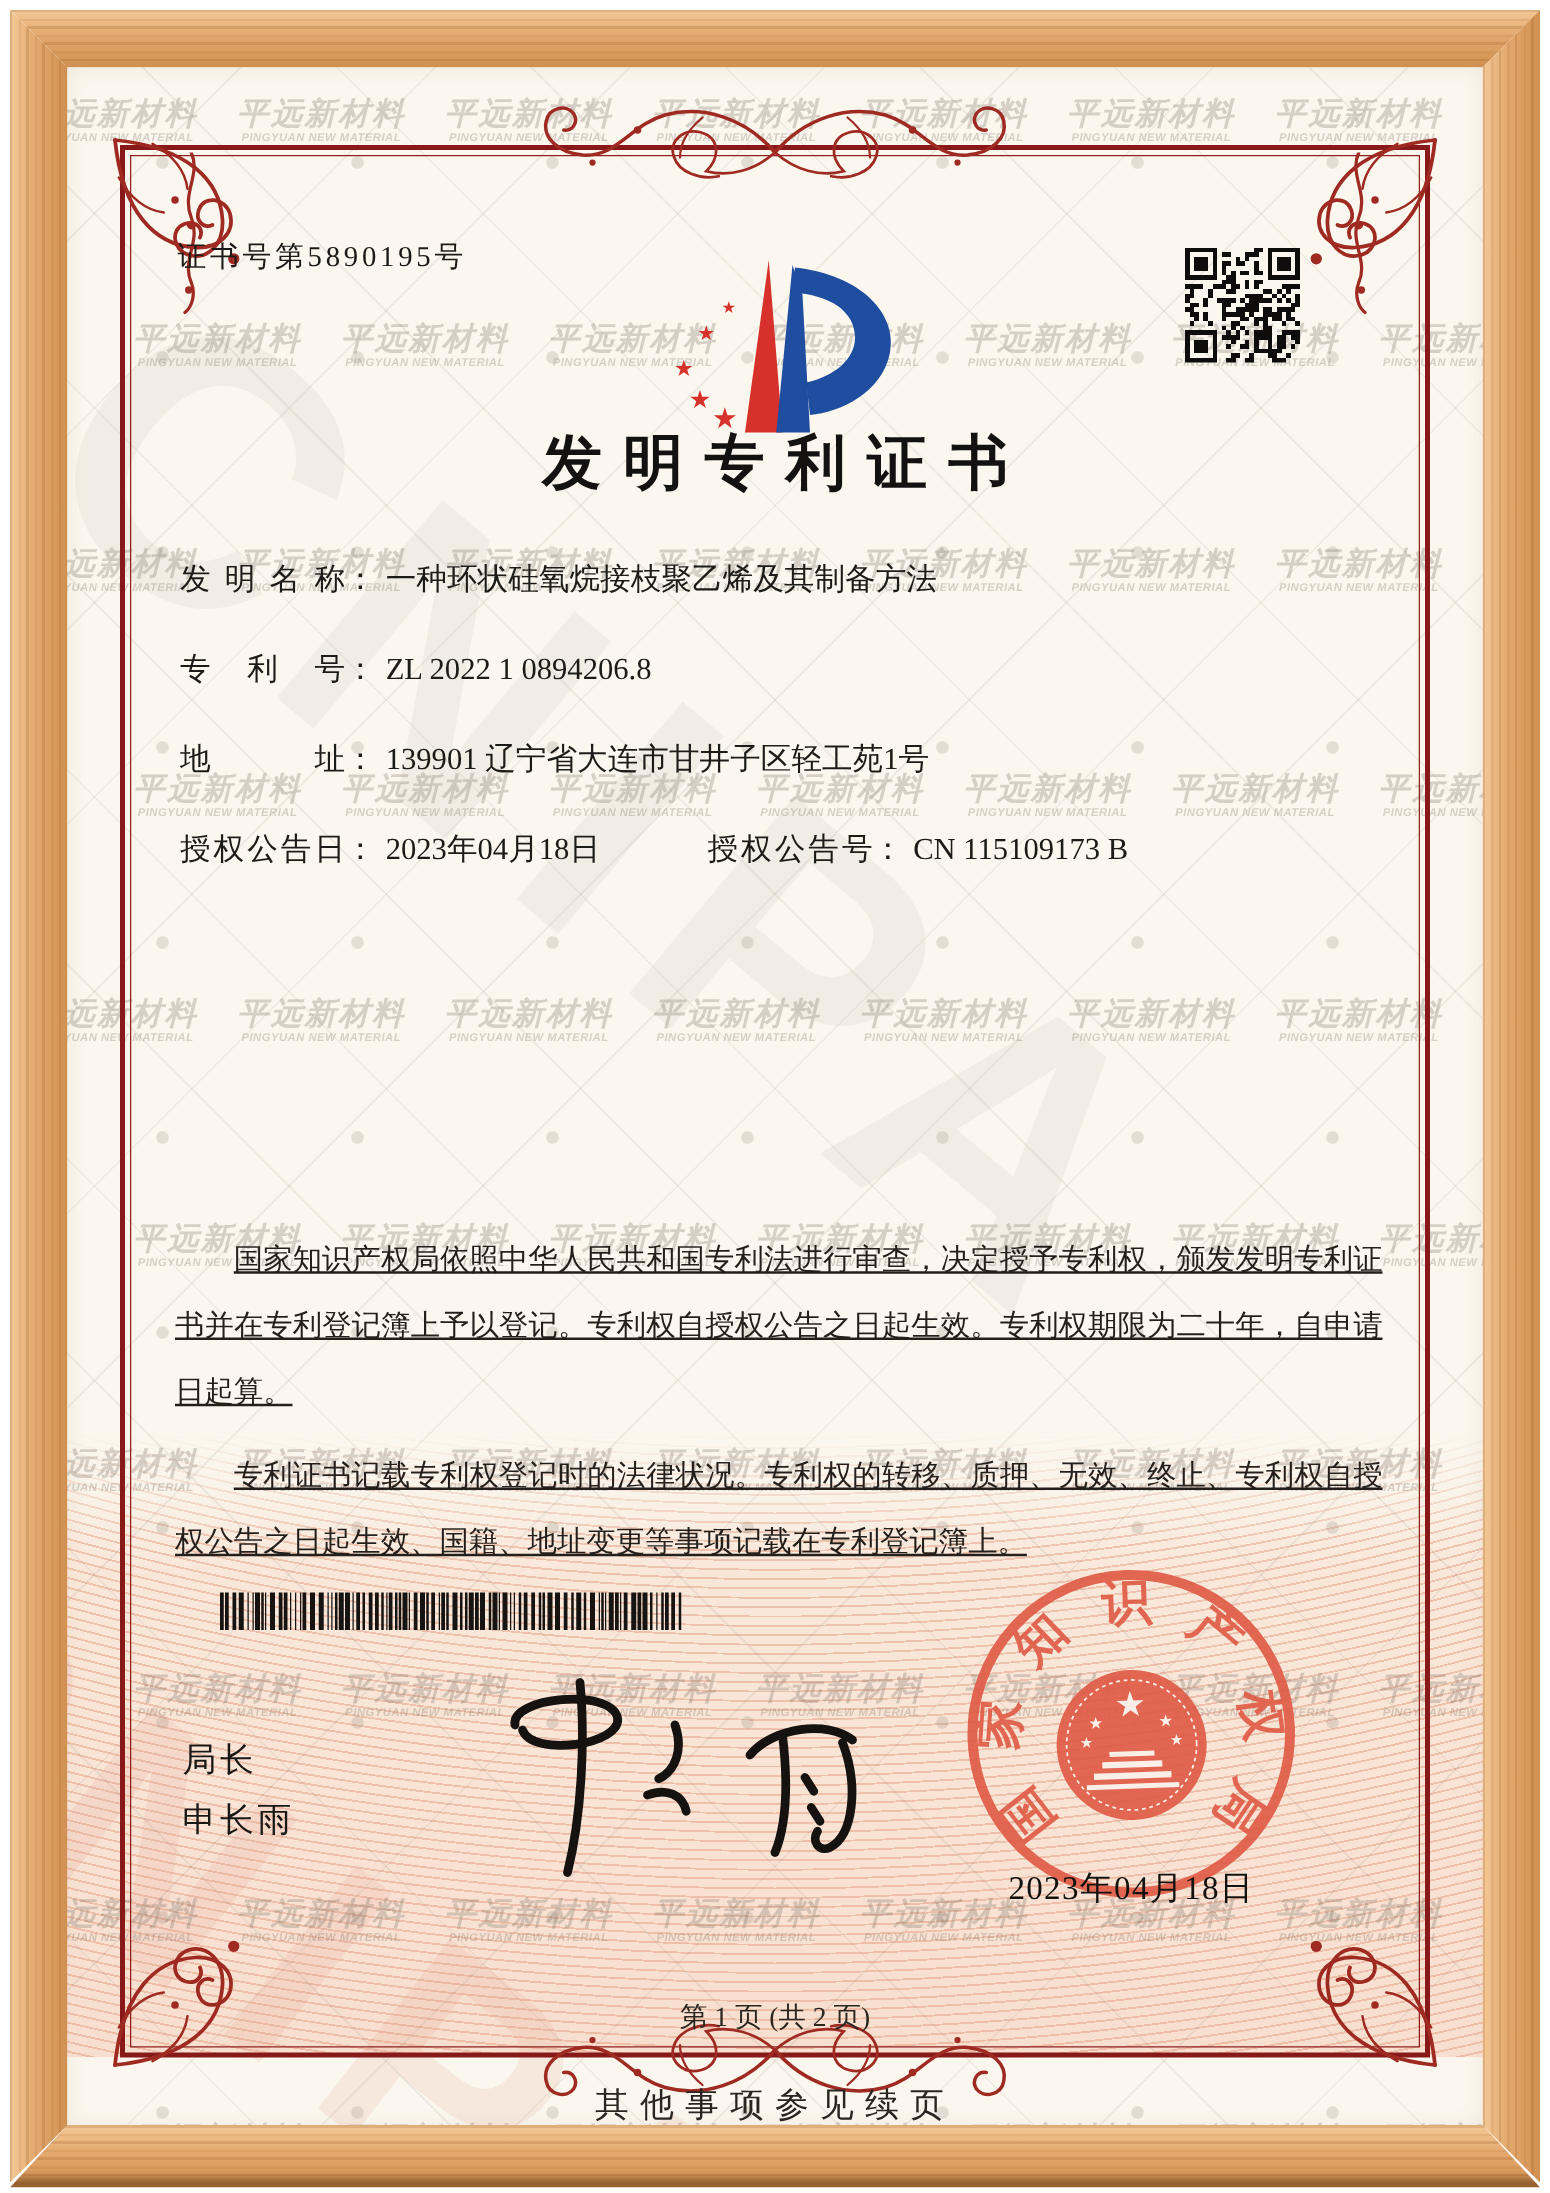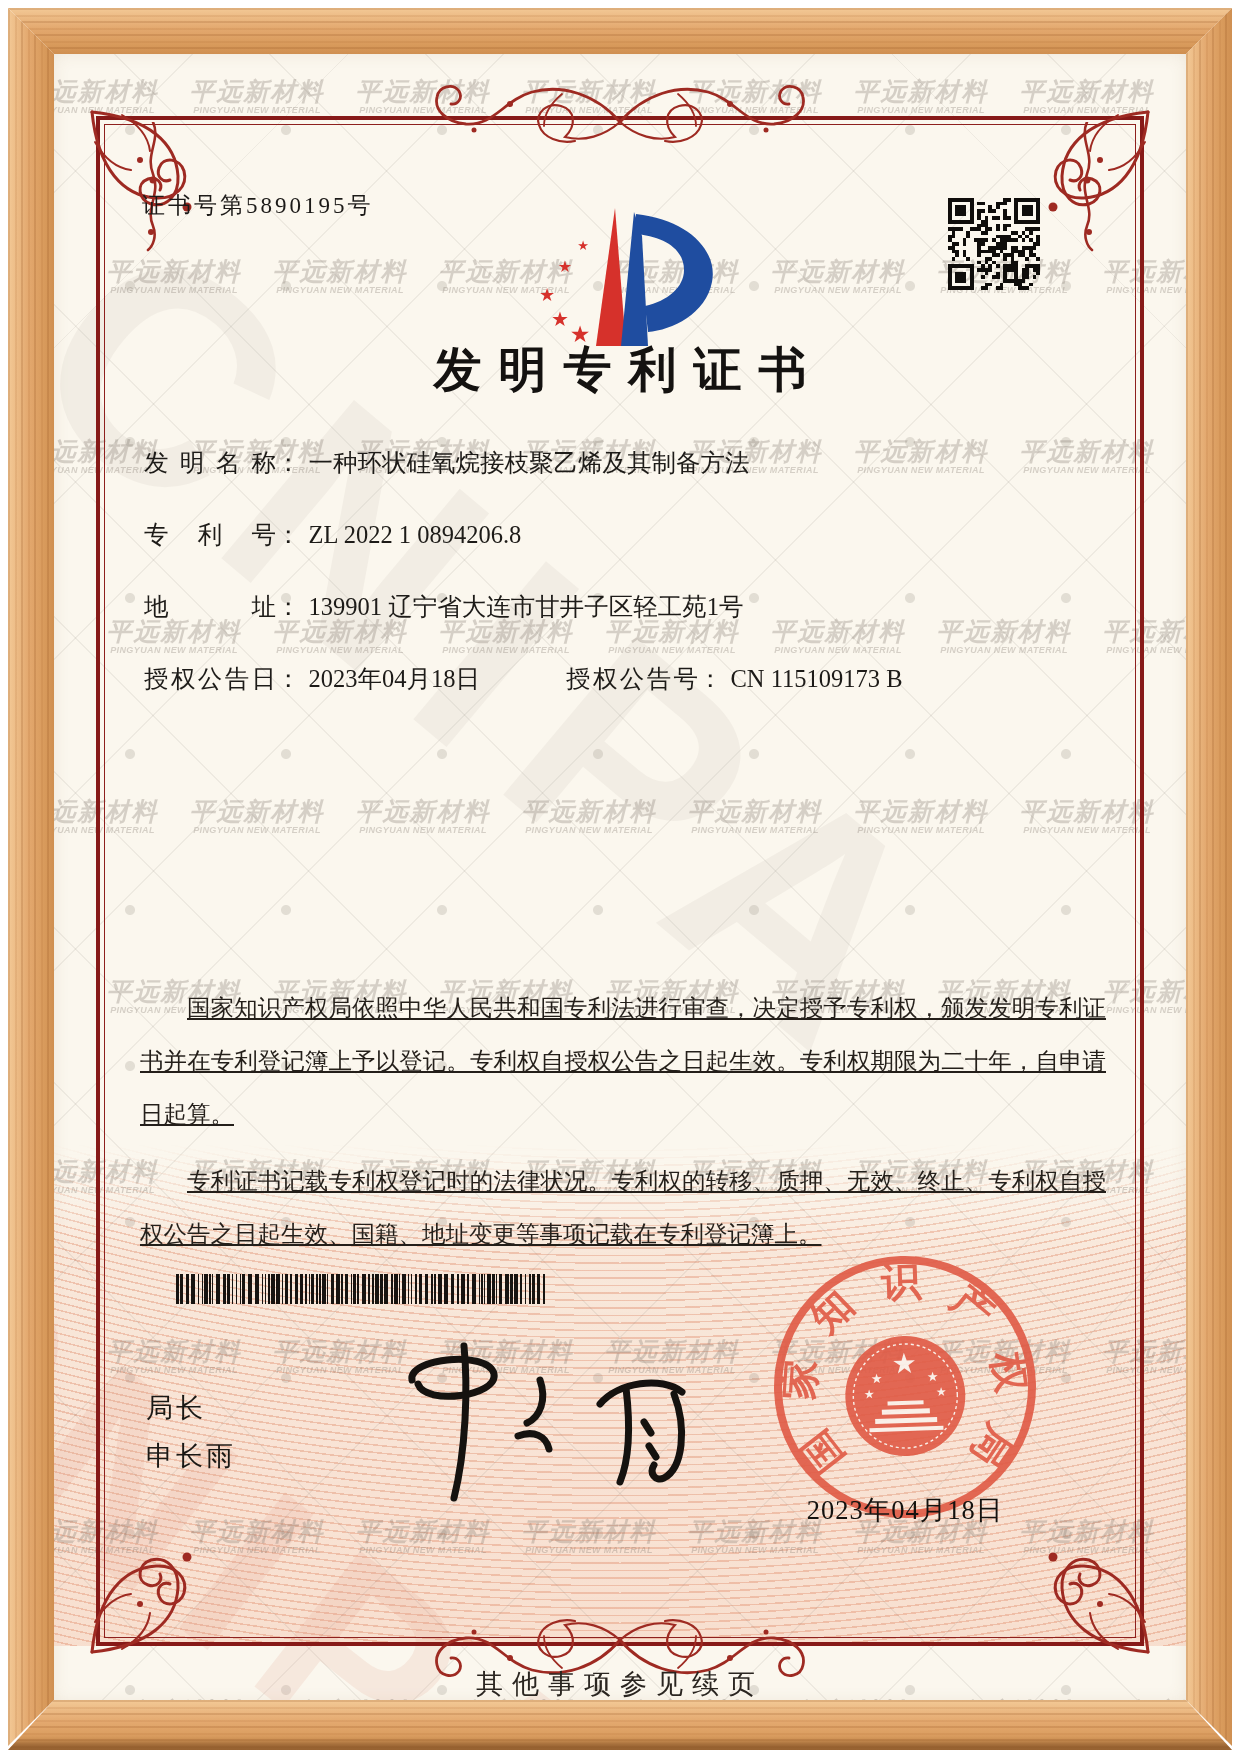--- a/index.html
+++ b/index.html
@@ -923,16 +923,17 @@
             <text x="40.5532885678044" y="130.44262520996696" font-size="40" fill="#e05a45" text-anchor="middle" dominant-baseline="middle" transform="rotate(-84 40.5532885678044 130.44262520996696)">家</text>
             <text x="73.41780875775532" y="65.94237262678318" font-size="40" fill="#e05a45" text-anchor="middle" dominant-baseline="middle" transform="rotate(-42 73.41780875775532 65.94237262678318)">知</text>
             <text x="141" y="40" font-size="40" fill="#e05a45" text-anchor="middle" dominant-baseline="middle" transform="rotate(0 141 40)">识</text>
             <text x="208.58219124224468" y="65.94237262678318" font-size="40" fill="#e05a45" text-anchor="middle" dominant-baseline="middle" transform="rotate(42 208.58219124224468 65.94237262678318)">产</text>
             <text x="241.4467114321956" y="130.442625209967" font-size="40" fill="#e05a45" text-anchor="middle" dominant-baseline="middle" transform="rotate(84 241.4467114321956 130.442625209967)">权</text>
             <text x="222.71071643186968" y="200.36631048153978" font-size="40" fill="#e05a45" text-anchor="middle" dominant-baseline="middle" transform="rotate(126 222.71071643186968 200.36631048153978)">局</text>
           </g>
       </svg>
       <div class="seal-date">2023年04月18日</div>
 
+      <div class="page-info">第 1 页 (共 2 页)</div>
       <div class="footer-note">其他事项参见续页</div>
     </div>
   </div>
 </div>
 
 </body></html>

